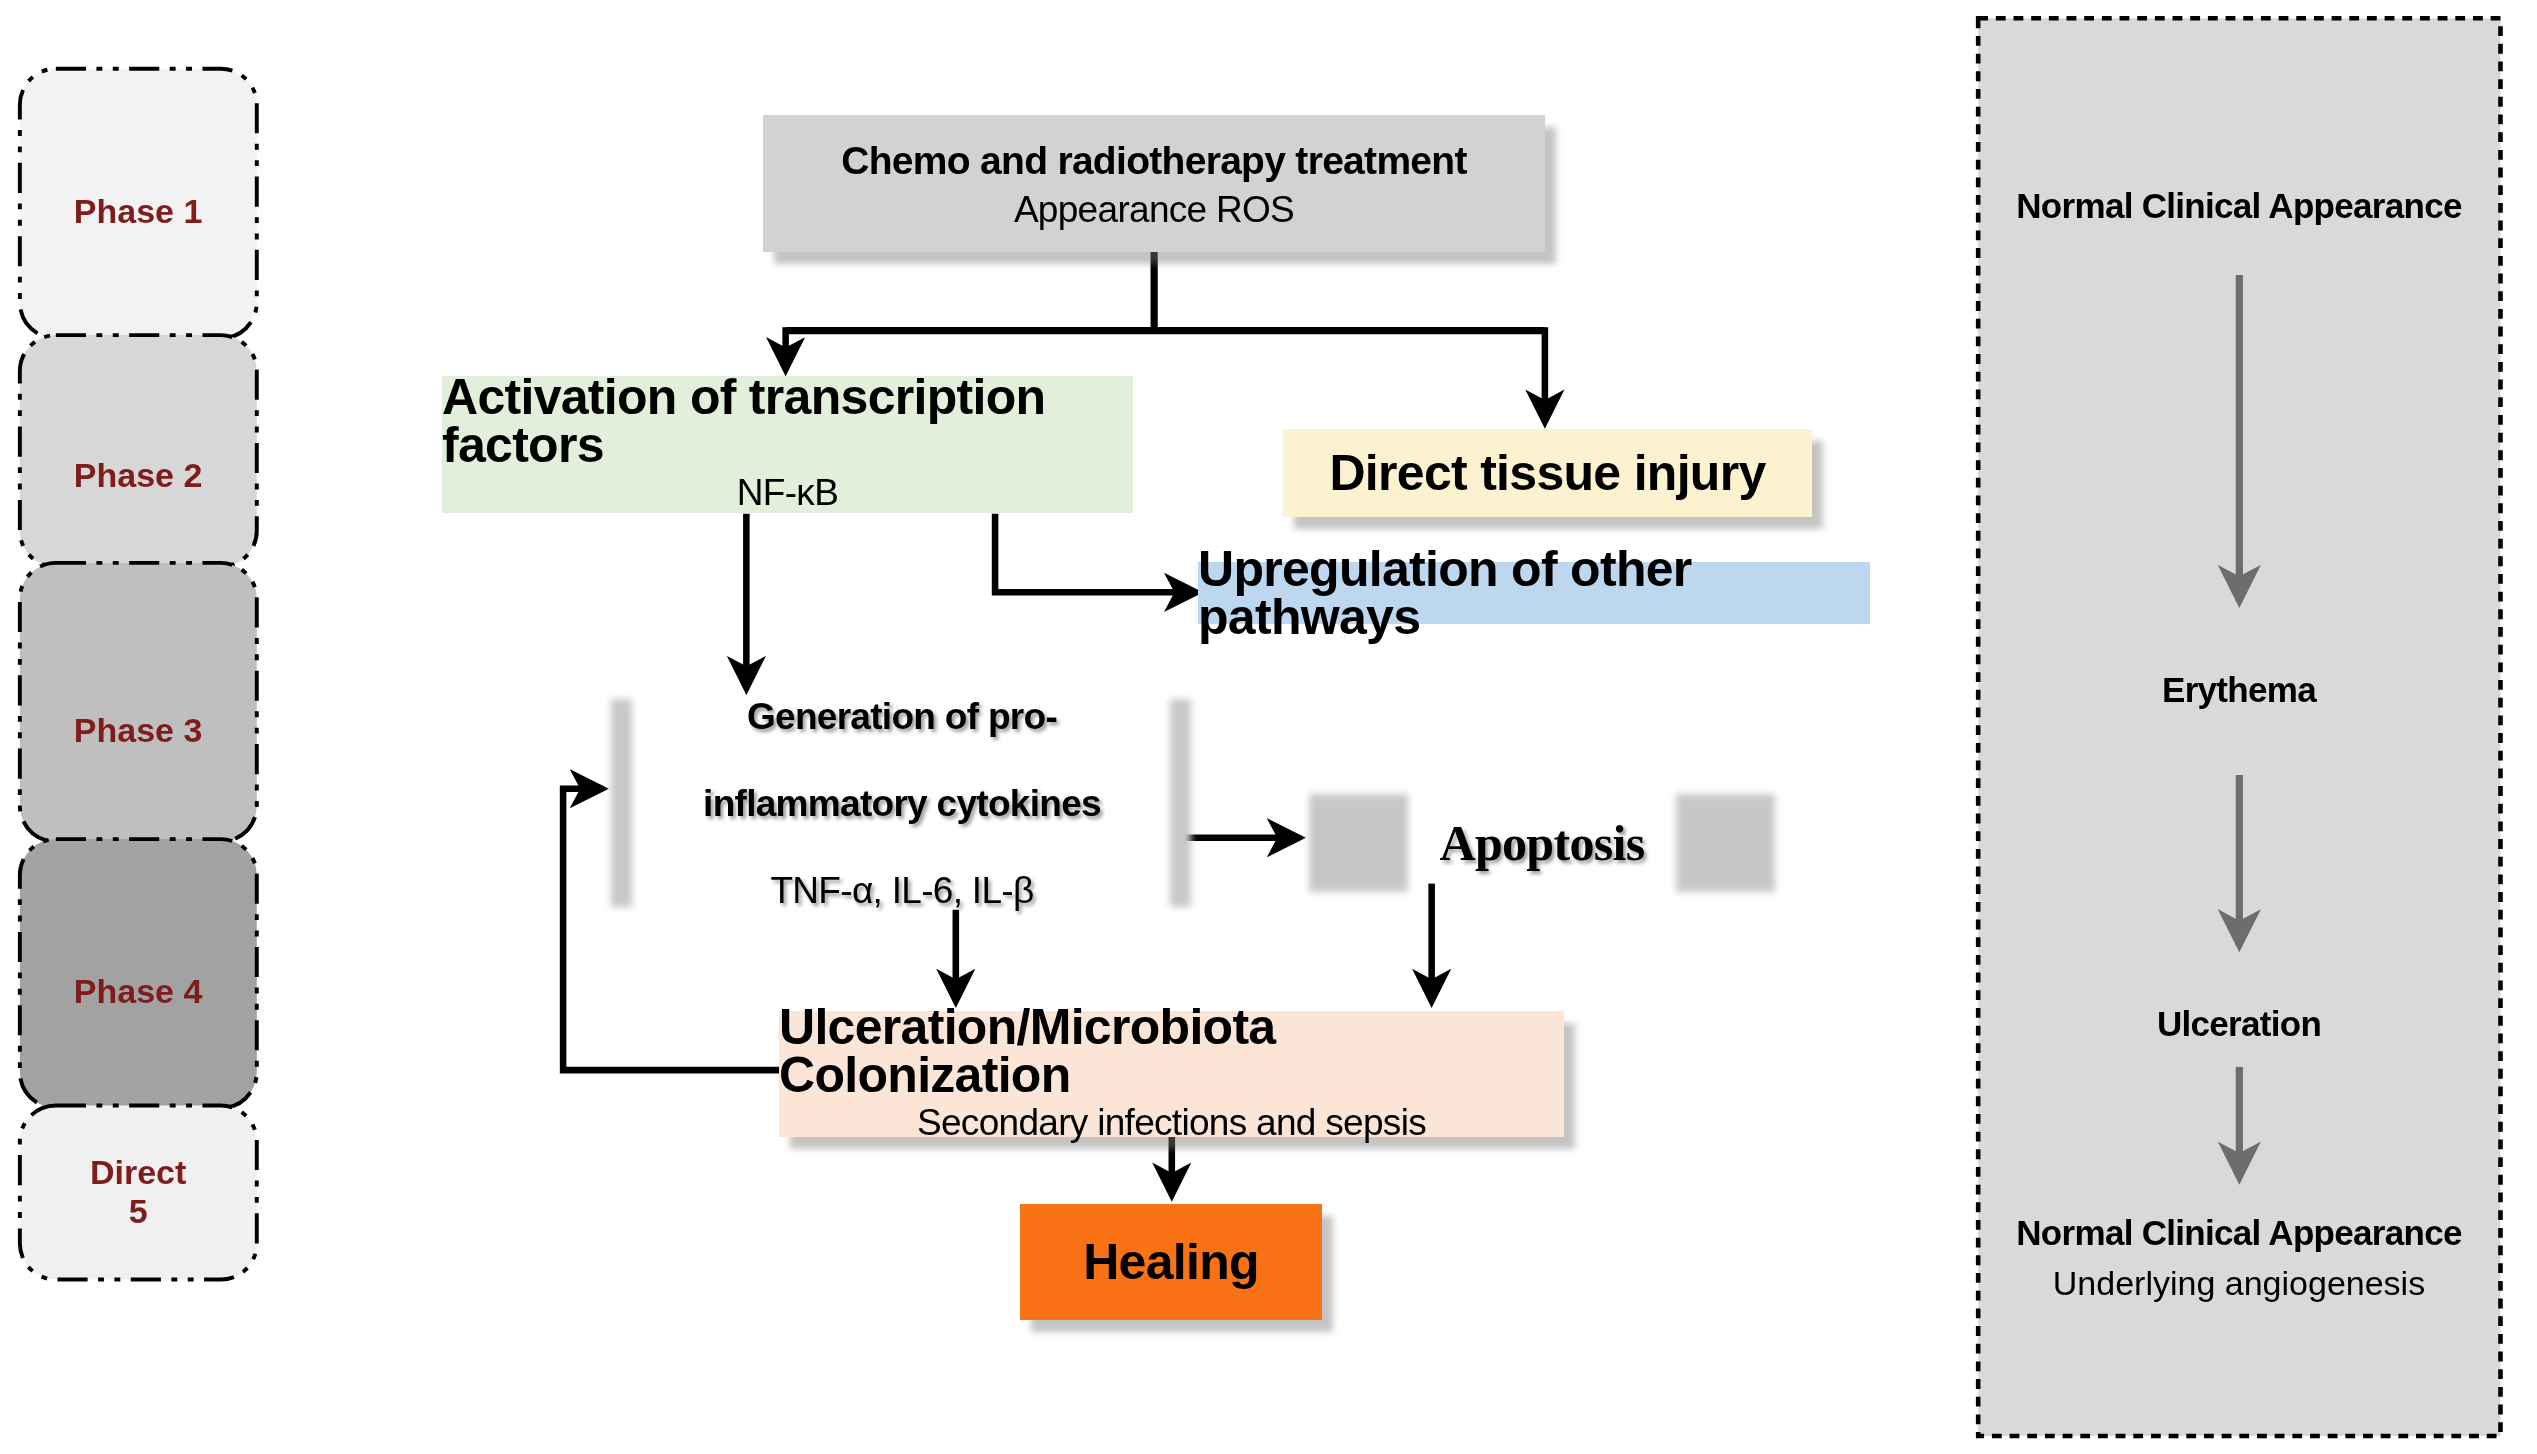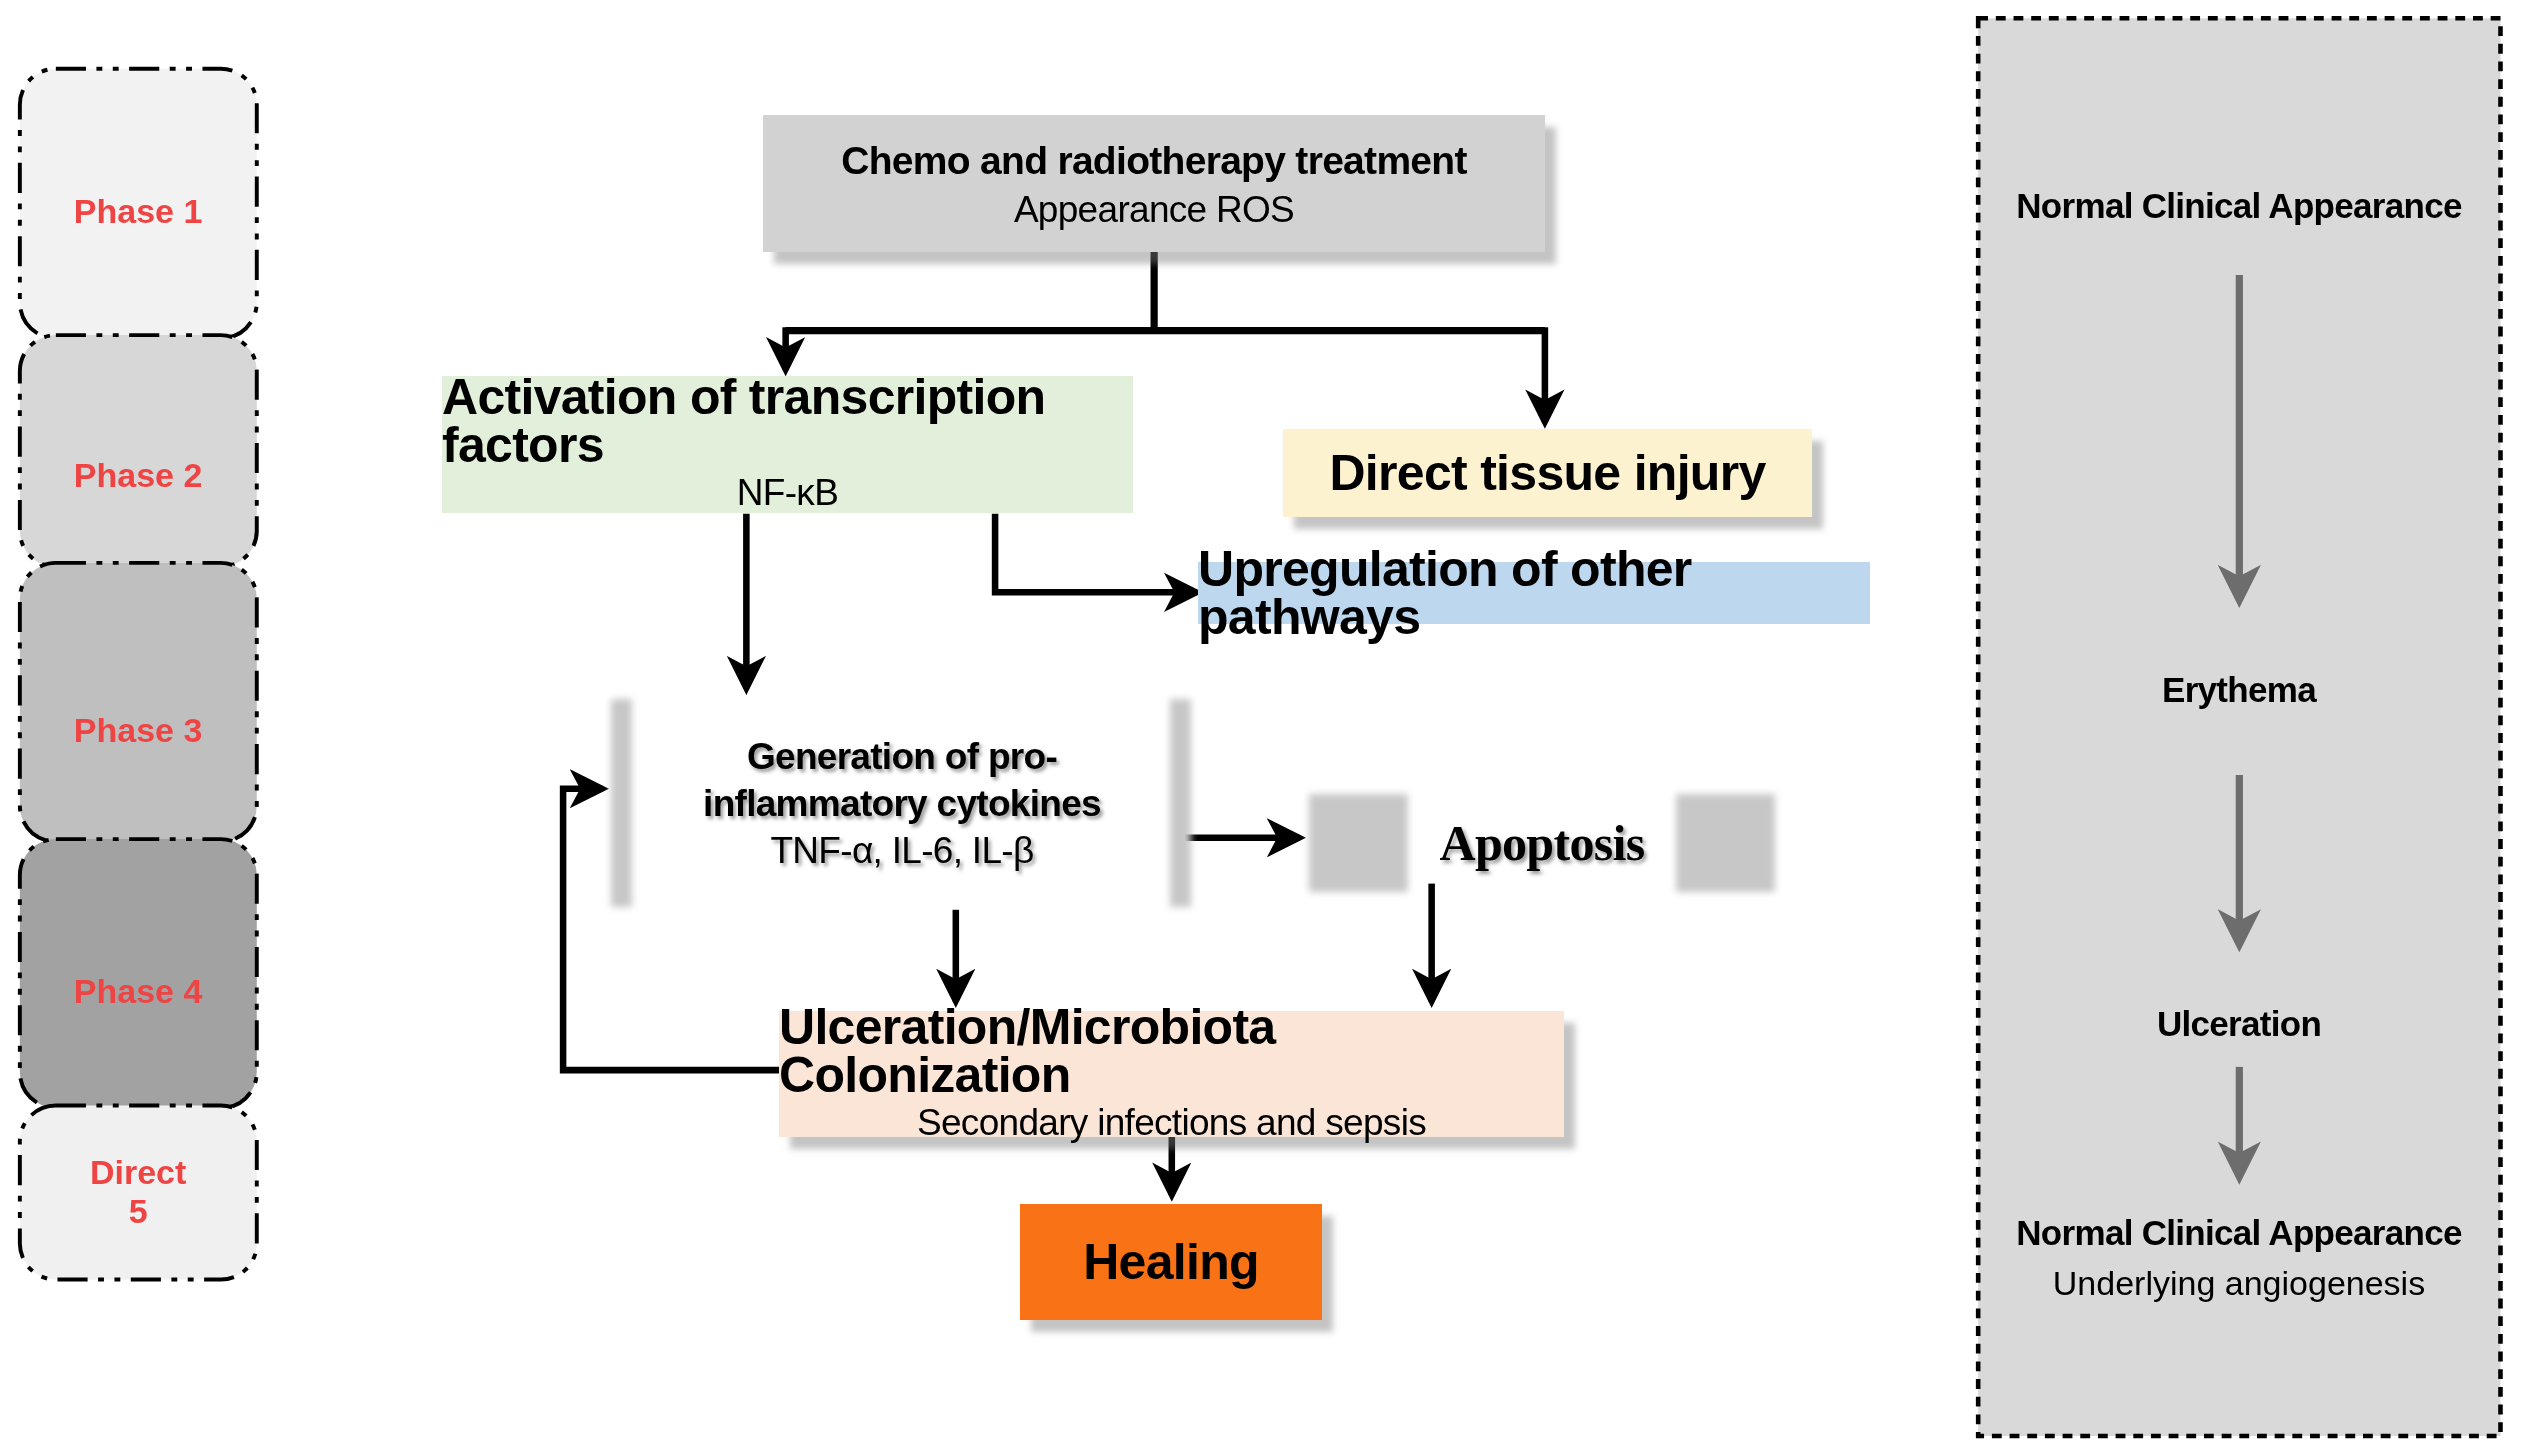--- a/index.html
+++ b/index.html
@@ -8,21 +8,21 @@
   svg.layer{position:absolute;left:0;top:0;z-index:1;}
   .box{position:absolute;z-index:2;display:flex;flex-direction:column;align-items:center;justify-content:center;
        text-align:left;color:#000;letter-spacing:-0.7px;}
   .t-bold{font-weight:bold;}
   .t-reg{font-weight:normal;}
   .shadowed{box-shadow:10.5px 11.8px 6.5px rgba(125,125,125,0.45);}
   .fs60{font-size:39px;line-height:51px;}
   .fs58{font-size:50px;line-height:48px;}
   .fs56{font-size:37px;line-height:47px;}
   .phase-label{position:absolute;left:19.6px;width:237px;text-align:center;font-weight:bold;
-               font-size:34px;line-height:39px;color:#ef4444;z-index:2;}
+               font-size:34px;line-height:39px;color:#7f1d1d;z-index:2;}
   .cp-text{position:absolute;left:1978px;width:522px;text-align:center;font-size:35px;line-height:42px;
            color:#000;z-index:2;letter-spacing:-0.7px;}
   .soft-bar{position:absolute;background:#c7c7c7;filter:blur(3.9px);z-index:2;}
   .shadow-text{text-shadow:2.6px 3.3px 3.9px rgba(120,120,120,0.75);}
 </style>
 </head>
 <body>
 
 <div class="canvas">
 
@@ -91,21 +91,21 @@
   <div class="box shadowed" style="left:1283px;top:429px;width:529px;height:88px;background:#fdf2d0;">
     <div class="t-bold fs58">Direct tissue injury</div>
   </div>
 
   <div class="box" style="left:1198px;top:562px;width:672px;height:62px;background:#bdd7ee;">
     <div class="t-bold fs58">Upregulation of other pathways</div>
   </div>
 
   <div class="soft-bar" style="left:611px;top:699px;width:21px;height:208px;"></div>
   <div class="soft-bar" style="left:1170px;top:699px;width:21px;height:208px;"></div>
-  <div class="box" style="left:632px;top:702px;width:540px;height:203px;background:transparent;">
+  <div class="box" style="left:632px;top:702px;width:540px;height:203px;background:transparent;gap:40px;">
     <div class="t-bold fs56 shadow-text">Generation of pro-</div>
     <div class="t-bold fs56 shadow-text">inflammatory cytokines</div>
     <div class="t-reg fs56 shadow-text">TNF-α, IL-6, IL-β</div>
   </div>
 
   <div class="soft-bar" style="left:1309px;top:794px;width:99px;height:98px;"></div>
   <div class="soft-bar" style="left:1676px;top:794px;width:99px;height:98px;"></div>
   <div class="box" style="left:1407px;top:797px;width:270px;height:92px;background:transparent;font-family:Liberation Serif, serif;">
     <div class="t-bold fs58 shadow-text">Apoptosis</div>
   </div>

